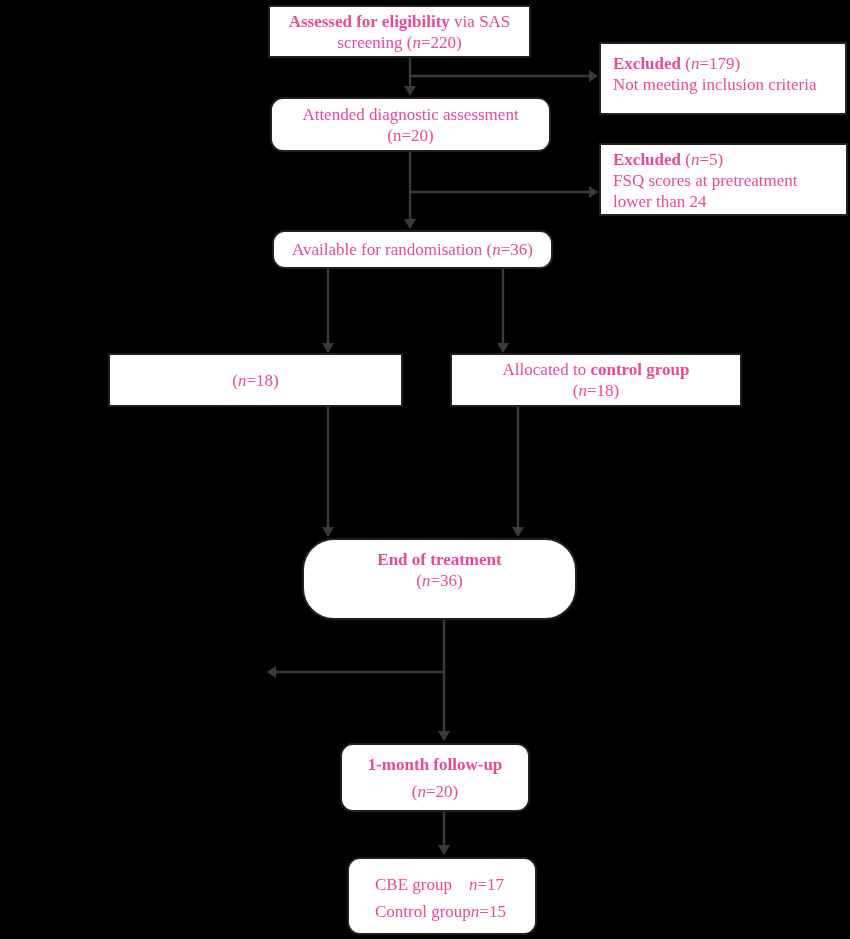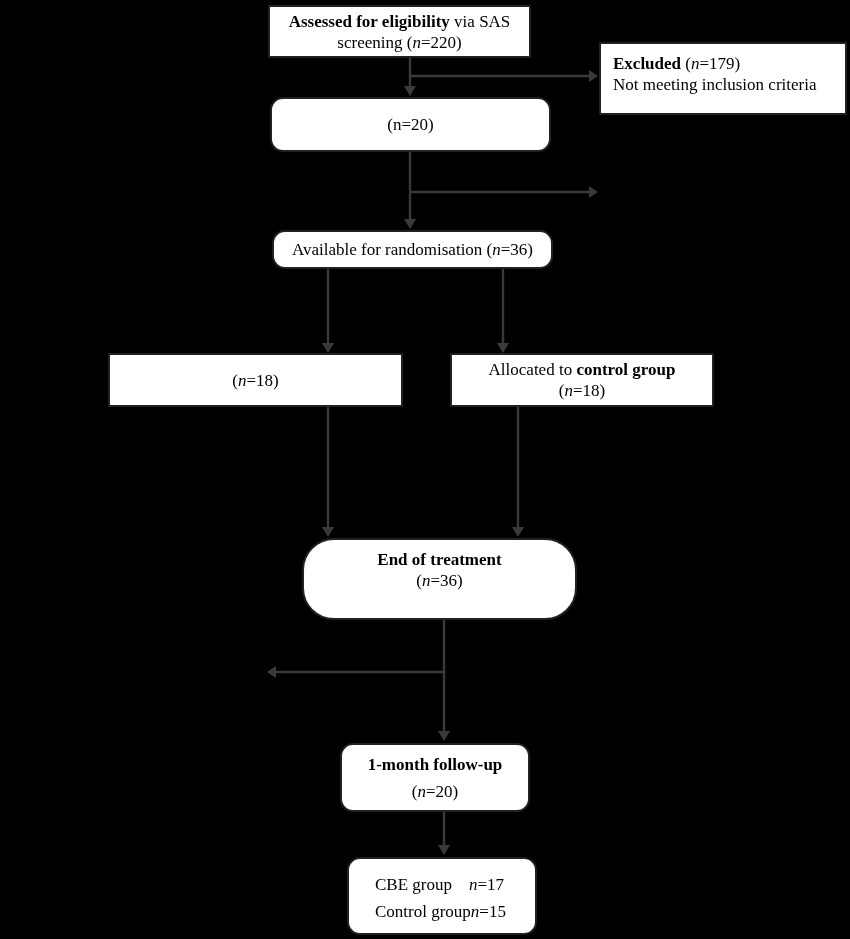--- a/index.html
+++ b/index.html
@@ -1,38 +1,38 @@
 <!DOCTYPE html>
 <html><head>
 <meta charset="utf-8">
 <style>
   html,body{margin:0;padding:0;background:#000;}
   .canvas{
     position:relative;width:850px;height:939px;background:#000;overflow:hidden;
-    font-family:"Liberation Serif","DejaVu Serif",serif;color:#000000;
+    font-family:"Liberation Serif","DejaVu Serif",serif;color:#ec4899;
   }
   .arrows{position:absolute;left:0;top:0;z-index:1;}
   .box{
     position:absolute;z-index:2;background:#fff;border:2.5px solid #232020;
     box-sizing:border-box;font-size:17px;line-height:21px;
   }
   .rounded{border-radius:13px;}
   .centered{display:flex;flex-direction:column;align-items:center;justify-content:center;text-align:center;}
   .leftal{text-align:left;}
   b{font-weight:bold;}
   i{font-style:italic;}
   .small{font-size:15px;line-height:19px;}
 
   #box-assessed {left:268px;top:5px;width:263px;height:53px;}
   #box-excluded1{left:599px;top:42px;width:248px;height:73px;padding:9px 12px 0 12px;}
   #box-attended {left:270px;top:97px;width:281px;height:55px;}
   #box-excluded2{left:599px;top:143px;width:249px;height:73px;padding:4px 12px 0 12px;}
   #box-available{left:272px;top:230px;width:281px;height:39px;border-radius:13px;}
   #box-cbe     {left:108px;top:353px;width:295px;height:54px;}
-  #box-control {left:450px;top:353px;width:264px;height:54px;}
+  #box-control {left:450px;top:353px;width:292px;height:54px;}
   #box-end     {left:302px;top:538px;width:275px;height:82px;padding-bottom:18px;border-radius:32px;}
   #box-lost    {left:2px;top:628px;width:262px;height:104px;padding:6px 10px 0 10px;}
   #box-1month  {left:340px;top:743px;width:190px;height:69px;}
   #box-1month .l{line-height:27px;}
   #box-final   {left:347px;top:857px;width:190px;height:78px;padding:12px 0 0 26px;}
   #box-final .row{display:flex;line-height:27px;}
   #box-final .lab{min-width:94px;text-align:left;}
 </style>
 </head>
 <body>
@@ -79,23 +79,29 @@
     <div><b>Assessed for eligibility</b><span> via SAS</span></div>
     <div><span>screening (</span><i>n</i><span>=220)</span></div>
   </div>
 
   <div class="box leftal" id="box-excluded1">
     <div><b>Excluded</b><span> (</span><i>n</i><span>=179)</span></div>
     <div>Not meeting inclusion criteria</div>
   </div>
 
   <div class="box rounded centered" id="box-attended">
+    <div>Attended diagnostic assessment</div>
     <div>(n=20)</div>
   </div>
 
+  <div class="box leftal" id="box-excluded2">
+    <div><b>Excluded</b><span> (</span><i>n</i><span>=5)</span></div>
+    <div>FSQ scores at pretreatment</div>
+    <div>lower than 24</div>
+  </div>
 
   <div class="box centered" id="box-available">
     <div><span>Available for randomisation (</span><i>n</i><span>=36)</span></div>
   </div>
 
   <div class="box centered" id="box-cbe">
     <div><span>(</span><i>n</i><span>=18)</span></div>
   </div>
 
   <div class="box centered" id="box-control">

